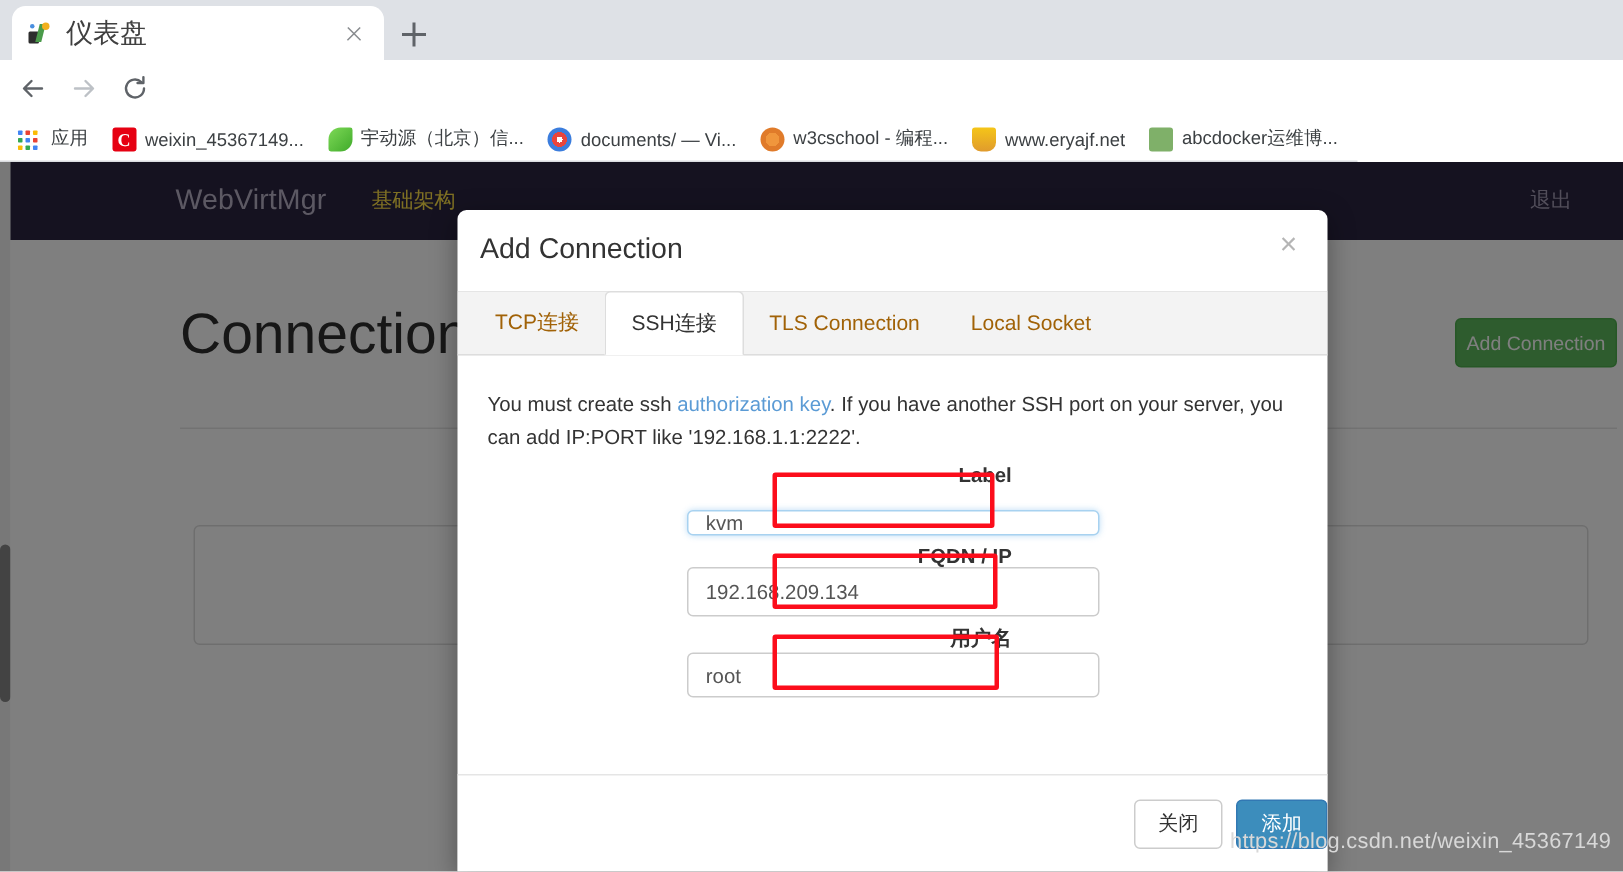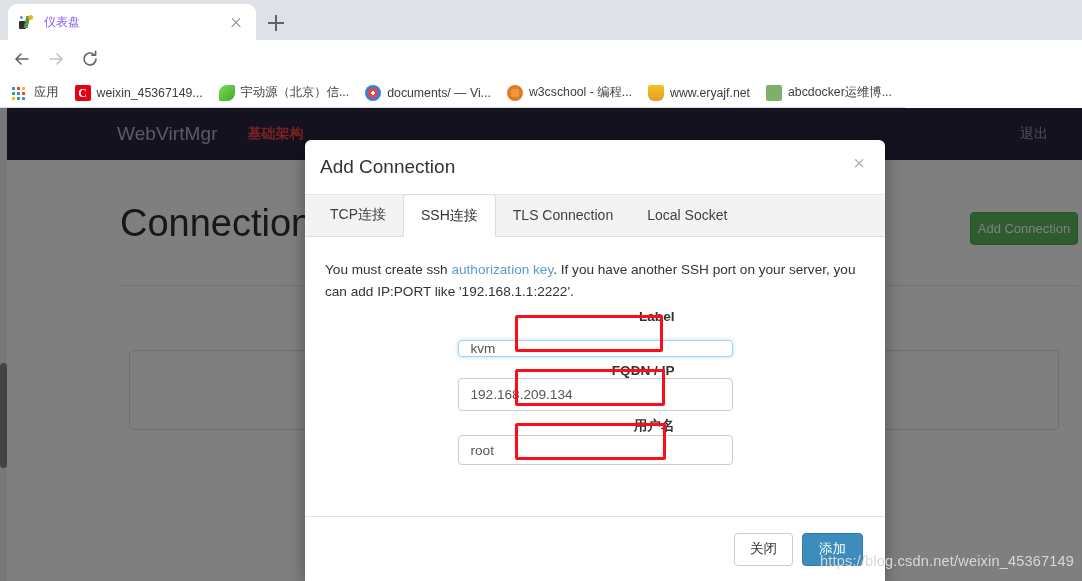--- a/index.html
+++ b/index.html
@@ -27,21 +27,21 @@
   }
   .tab-favicon {
     width:17px; height:17px; margin-right:9px; flex:none;
     position:relative;
   }
   .tab-favicon .fv-a { position:absolute; left:1px; top:7px; width:7px; height:8px; background:#2d2d2d; border-radius:1px;}
   .tab-favicon .fv-b { position:absolute; left:7px; top:2px; width:4px; height:12px; background:#4a9b4a; transform:skewX(-14deg);}
   .tab-favicon .fv-c { position:absolute; left:10px; top:1px; width:5px; height:5px; background:#f2b01e; border-radius:50%;}
   .tab-favicon .fv-d { position:absolute; left:2px; top:2px; width:3px; height:3px; background:#4a8fe0; border-radius:50%;}
   .tab-title {
-    font-size:12px; color:#8b5cf6; white-space:nowrap;
+    font-size:18px; color:#404040; white-space:nowrap;
     overflow:hidden; flex:1;
   }
   .tab-close {
     width:20px; height:20px; flex:none; position:relative; opacity:.75;
   }
   .tab-close:before, .tab-close:after {
     content:""; position:absolute; left:4px; top:9.5px; width:12px; height:1.4px;
     background:#5f6368;
   }
   .tab-close:before { transform:rotate(45deg); }
@@ -119,21 +119,21 @@
     position:absolute; left:0; top:255px; width:7px; height:105px; background:#878787; border-radius:4px;
   }
   .navbar {
     position:absolute; left:7px; top:0; width:1075px; height:52px;
     background:#2b2540;
     display:flex; align-items:center;
   }
   .brand {
     font-size:19px; color:#b9b2c7; margin-left:110px; letter-spacing:.1px;
   }
-  .navlink { font-size:14px; color:#ef4444; margin-left:30px;font-weight:bold; }
+  .navlink { font-size:14px; color:#fde047; margin-left:30px; }
   .nav-right { margin-left:auto; margin-right:34px; font-size:14px; color:#a49cb5; }
 
   .content { position:absolute; left:7px; top:52px; width:1075px; height:421px; background:#fff; }
   .page-h1 {
     position:absolute; left:113px; top:42px;
     font-size:38px; color:#2f2f2f; font-weight:400;
   }
   .add-conn-btn {
     position:absolute; left:963px; top:52px; width:108px; height:33px;
     background:#5cb85c; border:1px solid #4cae4c; border-radius:4px;
@@ -170,21 +170,21 @@
     font-family:"Liberation Sans", sans-serif;
   }
 
   .tabbar {
     position:relative; height:42px; background:#f3f3f3;
     border-bottom:1px solid #dddddd; display:flex; align-items:flex-end;
     padding-left:8px;
   }
   .mtab {
     height:42px; padding:0 17px; display:flex; align-items:center;
-    font-size:14px; color:#404040; white-space:nowrap;
+    font-size:14px; color:#a16207; white-space:nowrap;
   }
   .mtab.active {
     background:#ffffff; color:#333;
     border:1px solid #dddddd; border-bottom:1px solid #ffffff;
     border-radius:4px 4px 0 0; margin-bottom:-1px; height:43px;
   }
 
   .modal-body { position:relative; padding:22px 0 0 0; }
   .desc {
     margin:0 20px 0 20px; font-size:13.6px; color:#333; line-height:22px; max-width:545px;
@@ -209,21 +209,21 @@
     margin-top:16px;
   }
   .redbox {
     position:absolute; border:3px solid #fc0d1b; border-radius:2px;
     pointer-events:none;
   }
 
   .modal-footer {
     position:absolute; left:0; bottom:0; width:580px; height:65px;
     border-top:1px solid #e5e5e5; display:flex; align-items:center;
-    justify-content:flex-end; padding-right:22px; gap:9px; background:#fff;
+    justify-content:flex-end; padding-right:0; gap:9px; background:#fff;
   }
   .btn-default {
     height:33px; padding:0 15px; border:1px solid #cccccc; border-radius:4px;
     background:#fff; color:#333; font-size:13.5px;
     display:flex; align-items:center; justify-content:center;
     font-family:"Liberation Sans", sans-serif;
   }
   .btn-primary {
     height:33px; padding:0 16px; border:1px solid #3278b3; border-radius:4px;
     background:#3c8dbc; color:#fff; font-size:13.5px;

